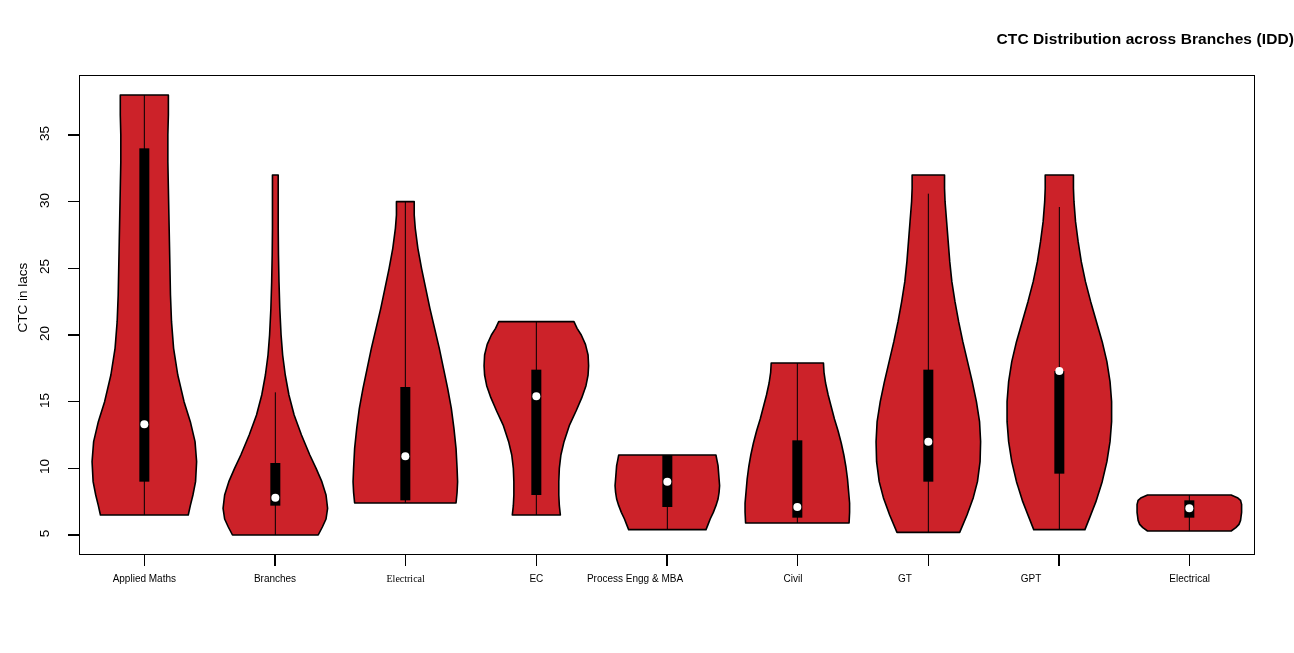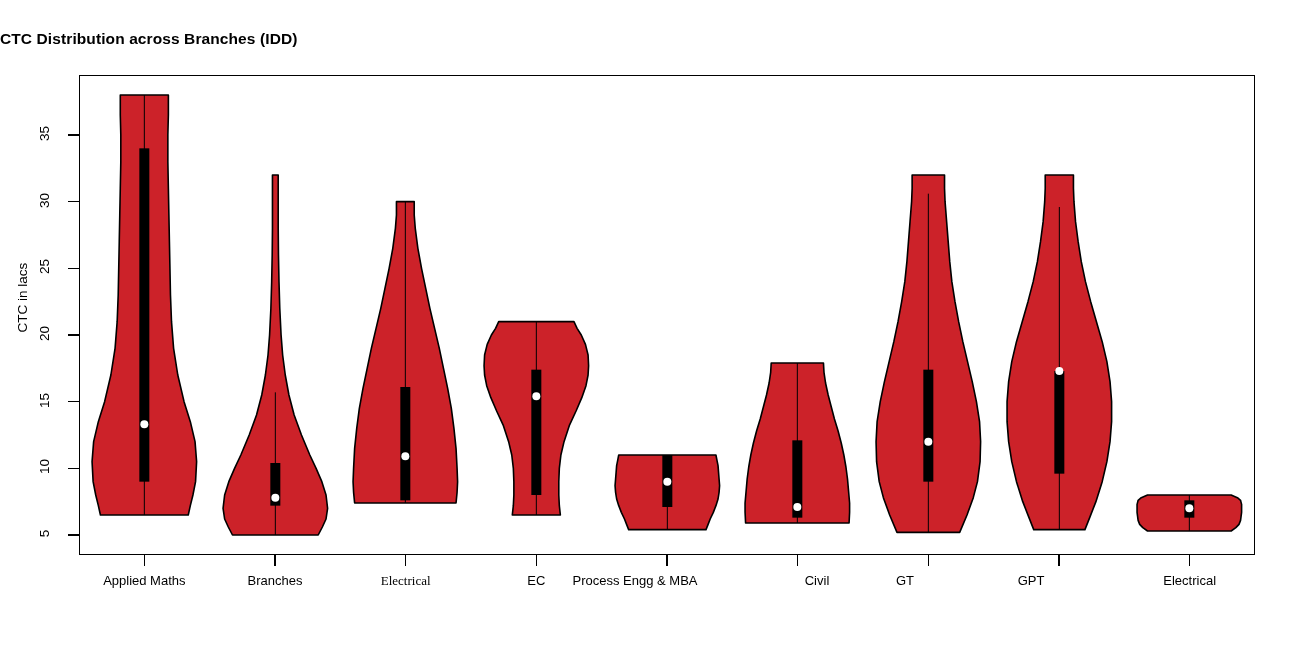--- a/index.html
+++ b/index.html
@@ -16,21 +16,21 @@
     width: 1294px;
     height: 653px;
     background: #ffffff;
     overflow: hidden;
   }
   #chart-title {
     position: absolute;
     left: 0;
     top: 30px;
     width: 1294px;
-    text-align: left;
+    text-align: right;
     font-size: 15.5px;
     font-weight: bold;
     letter-spacing: 0.1px;
     color: #000;
   }
   #plot-frame {
     position: absolute;
     left: 79px;
     top: 75px;
     width: 1176px;
@@ -105,21 +105,21 @@
     position: absolute;
     top: 0;
     width: 1.4px;
     height: 11px;
     background: #000;
   }
   .x-tick-label {
     position: absolute;
     top: 18px;
     text-align: center;
-    font-size: 13px;
+    font-size: 10px;
     color: #000;
     white-space: nowrap;
     transform: translateX(-50%);
   }
   #x-axis-title {
     position: absolute;
     left: 0;
     top: 613px;
     width: 1294px;
     text-align: center;
@@ -234,21 +234,21 @@
       <div class="x-tick-label" style="left: 65.3333px;">Applied Maths</div>
       <div class="x-tick" style="left: 195.3px;"></div>
       <div class="x-tick-label" style="left: 196px;">Branches</div>
       <div class="x-tick" style="left: 325.967px;"></div>
       <div class="x-tick-label" style="left: 326.667px; font-family: Liberation Serif, serif;">Electrical</div>
       <div class="x-tick" style="left: 456.633px;"></div>
       <div class="x-tick-label" style="left: 457.333px;">EC</div>
       <div class="x-tick" style="left: 587.3px;"></div>
       <div class="x-tick-label" style="left: 556px;">Process Engg &amp; MBA</div>
       <div class="x-tick" style="left: 717.967px;"></div>
-      <div class="x-tick-label" style="left: 738px;">Civil</div>
+      <div class="x-tick-label" style="left: 714px;">Civil</div>
       <div class="x-tick" style="left: 848.633px;"></div>
       <div class="x-tick-label" style="left: 826px;">GT</div>
       <div class="x-tick" style="left: 979.3px;"></div>
       <div class="x-tick-label" style="left: 952px;">GPT</div>
       <div class="x-tick" style="left: 1109.97px;"></div>
       <div class="x-tick-label" style="left: 1110.67px;">Electrical</div>
     </div>
 
 
 </div>

